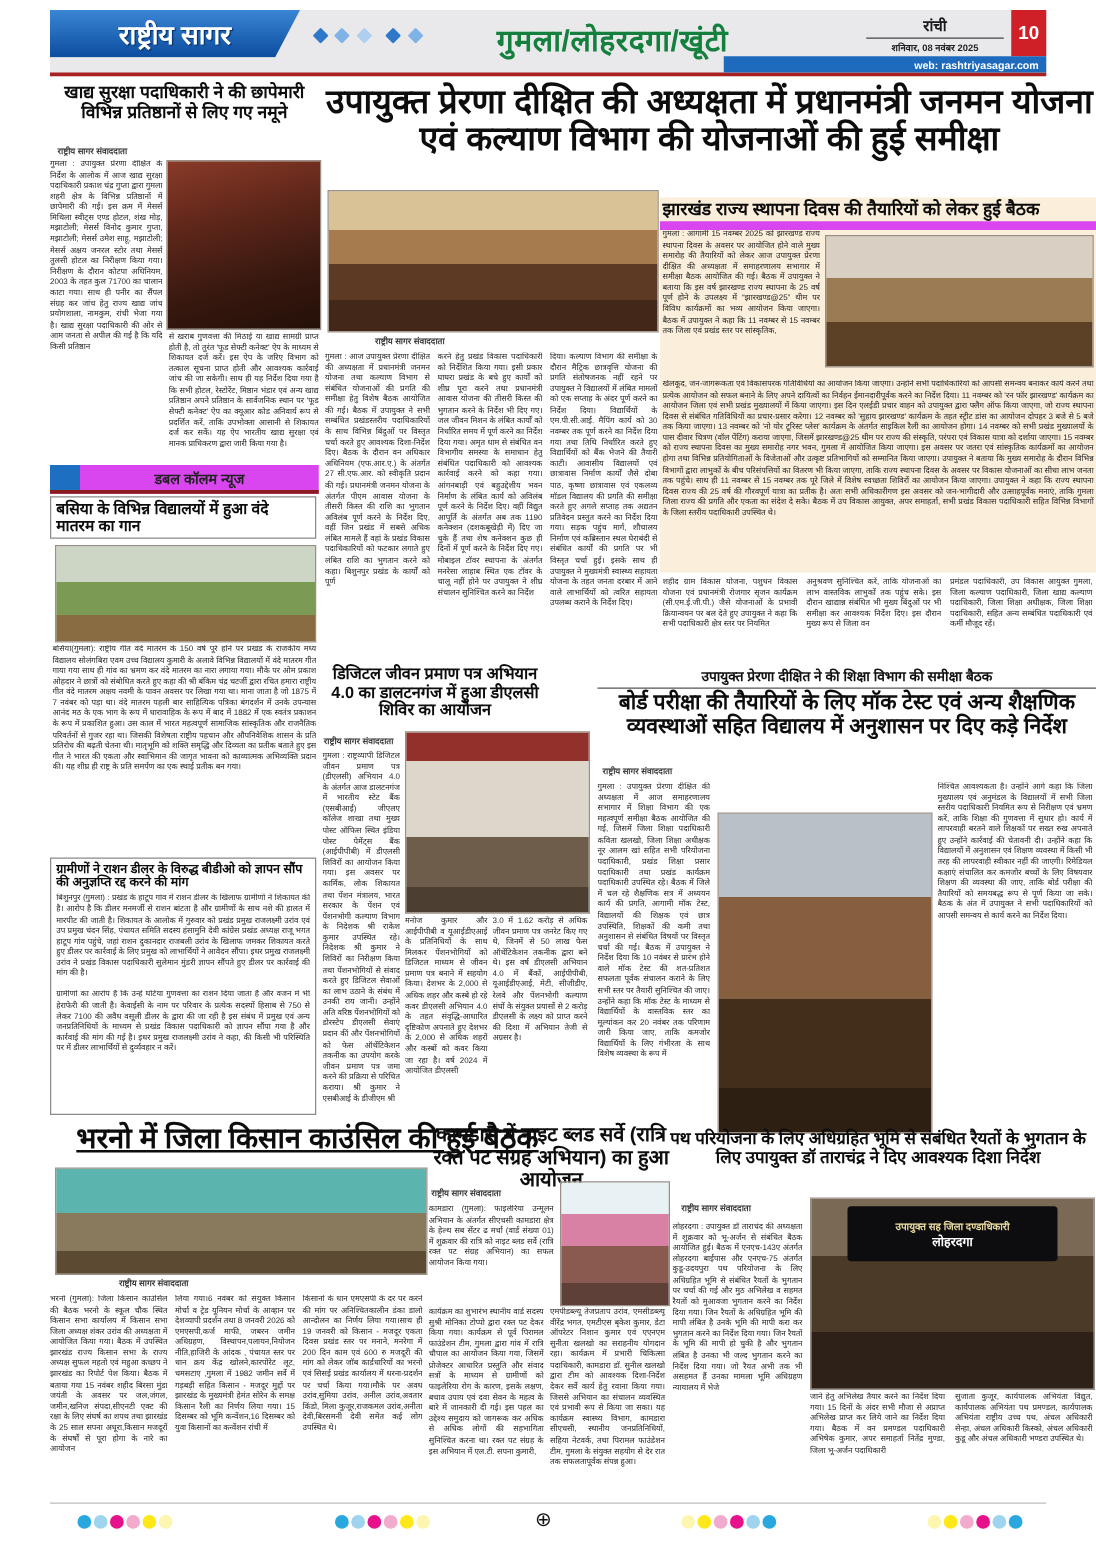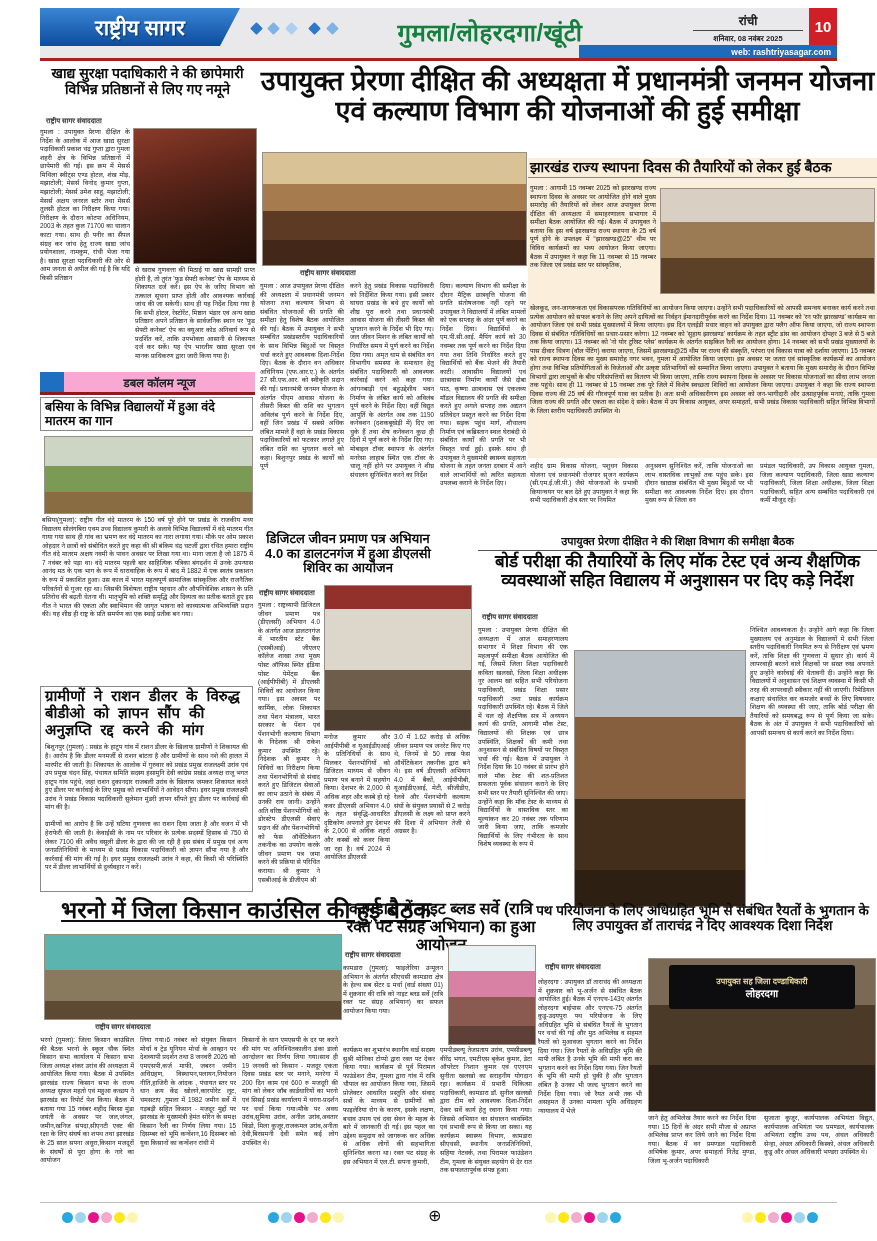--- a/index.html
+++ b/index.html
@@ -16,21 +16,21 @@
   .mast{background:#e9e9ec;border-bottom:3px solid #a8201f;}
   .mast-blue{background:linear-gradient(#3a86d4,#0c4c9e);clip-path:polygon(0 0,100% 0,90% 100%,0 100%);
              display:flex;align-items:center;justify-content:center;color:#fff;font-weight:bold;font-size:21px;
              text-shadow:1px 1px 1px #06306b;}
   .diamond{width:9px;height:9px;transform:rotate(45deg);display:inline-block;border-radius:1px;}
   .mast-title{font-weight:bold;font-size:24px;color:#15803d;letter-spacing:0.5px;}
   .mast-city{font-weight:bold;font-size:12px;border-bottom:1px solid #444;padding-bottom:1px;}
   .mast-date{font-weight:bold;font-size:7.5px;color:#222;margin-top:2px;}
   .pagebox{background:#cf2027;color:#fff;font-weight:bold;font-size:15px;display:flex;align-items:center;justify-content:center;}
   .webstrip{background:#1e6bbd;color:#fff;font-size:8.5px;font-weight:bold;display:flex;align-items:center;justify-content:flex-end;padding-right:6px;}
-  .secbar{background:#f9a8d4;border-bottom:3px solid #8c1b1e;display:flex;align-items:center;}
+  .secbar{background:#d946ef;border-bottom:3px solid #8c1b1e;display:flex;align-items:center;}
   .secbar .sq{width:24px;height:100%;background:#1d6fc2;}
   .secbar .lbl{flex:1;text-align:center;font-weight:bold;font-size:11.5px;color:#222;}
   .peach{background:#fbeeda;}
   .kicker{font-weight:bold;font-size:11px;color:#111;border-bottom:1px solid #555;padding-bottom:2px;}
   .board{background:#0d0c0f;color:#e8d9a0;display:flex;flex-direction:column;align-items:center;justify-content:center;
          font-weight:bold;border-radius:3px;}
   .dotrow{display:flex;gap:2px;}
   .dot{width:11px;height:11px;border-radius:50%;display:inline-block;}
   .crosshair{font-size:16px;color:#111;}
 </style>
@@ -68,37 +68,37 @@
   <div class="abs secbar" style="left:40px;top:372px;width:215px;height:20px;">
     <div class="sq"></div>
     <div class="lbl">डबल कॉलम न्यूज</div>
   </div>
 
   <div class="abs boxed headline" style="left:40px;top:397px;width:213px;height:34px;font-size:12.5px;padding:2px 4px;box-sizing:border-box;">बसिया के विभिन्न विद्यालयों में हुआ वंदे मातरम का गान</div>
   <div class="abs photo" style="left:44px;top:436px;width:207px;height:76px;background:linear-gradient(#cdd6c4 0 38%,#7b9b55 38% 72%,#8a6c42 72% 100%);"></div>
   <div class="abs body-text" style="left:42px;top:516px;width:211px;height:166px;">बसिया(गुमला): राष्ट्रीय गीत वंदे मातरम के 150 वर्ष पूरे होने पर प्रखंड के राजकीय मध्य विद्यालय सोलंगबिरा एवम उच्च विद्यालय कुमारी के अलावे विभिन्न विद्यालयों में वंदे मातरम गीत गाया गया साथ ही गांव का भ्रमण कर वंदे मातरम का नारा लगाया गया। मौके पर ओम प्रकाश ओहदार ने छात्रों को संबोधित करते हुए कहा की श्री बंकिम चंद्र चटर्जी द्वारा रचित हमारा राष्ट्रीय गीत वंदे मातरम अक्षय नवमी के पावन अवसर पर लिखा गया था। माना जाता है जो 1875 में 7 नवंबर को पड़ा था। वंदे मातरम पहली बार साहित्यिक पत्रिका बंगदर्शन में उनके उपन्यास आनंद मठ के एक भाग के रूप में धारावाहिक के रूप में बाद में 1882 में एक स्वतंत्र प्रकाशन के रूप में प्रकाशित हुआ। उस काल में भारत महत्वपूर्ण सामाजिक सांस्कृतिक और राजनैतिक परिवर्तनों से गुजर रहा था। जिसकी विशेषता राष्ट्रीय पहचान और औपनिवेशिक शासन के प्रति प्रतिरोध की बढ़ती चेतना थी। मातृभूमि को शक्ति समृद्धि और दिव्यता का प्रतीक बताते हुए इस गीत ने भारत की एकता और स्वाभिमान की जागृत भावना को काव्यात्मक अभिव्यक्ति प्रदान की। यह शीघ्र ही राष्ट्र के प्रति समर्पण का एक स्थाई प्रतीक बन गया।</div>
 
   <div class="abs boxed" style="left:40px;top:686px;width:213px;height:206px;padding:3px 4px;box-sizing:border-box;">
-    <div class="headline" style="font-size:15px;font-family:Liberation Mono, monospace;">ग्रामीणों ने राशन डीलर के विरुद्ध बीडीओ को ज्ञापन सौंप की अनुज्ञप्ति रद्द करने की मांग</div>
+    <div class="headline" style="font-size:10px;">ग्रामीणों ने राशन डीलर के विरुद्ध बीडीओ को ज्ञापन सौंप की अनुज्ञप्ति रद्द करने की मांग</div>
     <div class="body-text" style="margin-top:3px;height:75px;">बिशुनपुर (गुमला) : प्रखंड के हाटूप गांव में राशन डीलर के खिलाफ ग्रामीणों ने शिकायत की है। आरोप है कि डीलर मनमर्जी से राशन बांटता है और ग्रामीणों के साथ नशे की हालत में मारपीट की जाती है। शिकायत के आलोक में गुरुवार को प्रखंड प्रमुख राजलक्ष्मी उरांव एवं उप प्रमुख चंदन सिंह, पंचायत समिति सदस्य हंसामुनि देवी कांग्रेस प्रखंड अध्यक्ष राजू भगत हाटूप गांव पहुंचे, जहां राशन दुकानदार राजबली उरांव के खिलाफ जमकर शिकायत करते हुए डीलर पर कार्रवाई के लिए प्रमुख को लाभार्थियों ने आवेदन सौंपा। इधर प्रमुख राजलक्ष्मी उरांव ने प्रखंड विकास पदाधिकारी सुलेमान मुंडरी ज्ञापन सौंपते हुए डीलर पर कार्रवाई की मांग की है।</div>
     <div class="body-text" style="margin-top:2px;height:80px;">ग्रामीणों का आरोप है कि उन्हें घटिया गुणवत्ता का राशन दिया जाता है और वजन में भी हेराफेरी की जाती है। केवाईसी के नाम पर परिवार के प्रत्येक सदस्यों हिसाब से 750 से लेकर 7100 की अवैध वसूली डीलर के द्वारा की जा रही है इस संबंध में प्रमुख एवं अन्य जनप्रतिनिधियों के माध्यम से प्रखंड विकास पदाधिकारी को ज्ञापन सौंपा गया है और कार्रवाई की मांग की गई है। इधर प्रमुख राजलक्ष्मी उरांव ने कहा, की किसी भी परिस्थिति पर में डीलर लाभार्थियों से दुर्व्यवहार न करें।</div>
   </div>
 
   <div class="abs headline center" style="left:258px;top:66px;width:619px;height:80px;font-size:27px;">उपायुक्त प्रेरणा दीक्षित की अध्यक्षता में प्रधानमंत्री जनमन योजना एवं कल्याण विभाग की योजनाओं की हुई समीक्षा</div>
   <div class="abs photo" style="left:262px;top:152px;width:263px;height:112px;background:linear-gradient(#d8c296 0 28%,#a67c4e 28% 52%,#5d3a24 52% 78%,#432718 78%);"></div>
   <div class="abs byline" style="left:300px;top:268px;width:130px;">राष्ट्रीय सागर संवाददाता</div>
   <div class="abs body-text" style="left:260px;top:282px;width:84px;height:246px;">गुमला : आज उपायुक्त प्रेरणा दीक्षित की अध्यक्षता में प्रधानमंत्री जनमन योजना तथा कल्याण विभाग से संबंधित योजनाओं की प्रगति की समीक्षा हेतु विशेष बैठक आयोजित की गई। बैठक में उपायुक्त ने सभी सम्बंधित प्रखंडस्तरीय पदाधिकारियों के साथ विभिन्न बिंदुओं पर विस्तृत चर्चा करते हुए आवश्यक दिशा-निर्देश दिए। बैठक के दौरान वन अधिकार अधिनियम (एफ.आर.ए.) के अंतर्गत 27 सी.एफ.आर. को स्वीकृति प्रदान की गई। प्रधानमंत्री जनमन योजना के अंतर्गत पीएम आवास योजना के तीसरी किस्त की राशि का भुगतान अविलंब पूर्ण करने के निर्देश दिए, वहीं जिन प्रखंड में सबसे अधिक लंबित मामले हैं वहां के प्रखंड विकास पदाधिकारियों को फटकार लगाते हुए लंबित राशि का भुगतान करने को कहा। बिशुनपुर प्रखंड के कार्यों को पूर्ण</div>
   <div class="abs body-text" style="left:350px;top:282px;width:84px;height:246px;">करने हेतु प्रखंड विकास पदाधिकारी को निर्देशित किया गया। इसी प्रकार घाघरा प्रखंड के बचे हुए कार्यों को शीघ्र पूरा करने तथा प्रधानमंत्री आवास योजना की तीसरी किस्त की भुगतान करने के निर्देश भी दिए गए। जल जीवन मिशन के लंबित कार्यों को निर्धारित समय में पूर्ण करने का निर्देश दिया गया। अमृत धाम से संबंधित वन विभागीय समस्या के समाधान हेतु संबंधित पदाधिकारी को आवश्यक कार्रवाई करने को कहा गया। आंगनबाड़ी एवं बहुउद्देशीय भवन निर्माण के लंबित कार्य को अविलंब पूर्ण करने के निर्देश दिए। वहीं विद्युत आपूर्ति के अंतर्गत अब तक 1190 कनेक्शन (दशकबूखेड़ी में) दिए जा चुके हैं तथा शेष कनेक्शन कुछ ही दिनों में पूर्ण करने के निर्देश दिए गए। मोबाइल टॉवर स्थापना के अंतर्गत मनरेसा लाहाब स्थित एक टॉवर के चालू नहीं होने पर उपायुक्त ने शीघ्र संचालन सुनिश्चित करने का निर्देश</div>
   <div class="abs body-text" style="left:440px;top:282px;width:86px;height:246px;">दिया। कल्याण विभाग की समीक्षा के दौरान मैट्रिक छात्रवृत्ति योजना की प्रगति संतोषजनक नहीं रहने पर उपायुक्त ने विद्यालयों में लंबित मामलों को एक सप्ताह के अंदर पूर्ण करने का निर्देश दिया। विद्यार्थियों के एम.पी.सी.आई. मैपिंग कार्य को 30 नवम्बर तक पूर्ण करने का निर्देश दिया गया तथा तिथि निर्धारित करते हुए विद्यार्थियों को बैंक भेजने की तैयारी काटी। आवासीय विद्यालयों एवं छात्रावास निर्माण कार्यों जैसे दोबा पाठ, कृष्णा छात्रावास एवं एकलव्य मॉडल विद्यालय की प्रगति की समीक्षा करते हुए अगले सप्ताह तक अद्यतन प्रतिवेदन प्रस्तुत करने का निर्देश दिया गया। सड़क पहुंच मार्ग, शौचालय निर्माण एवं कब्रिस्तान स्थल घेराबंदी से संबंधित कार्यों की प्रगति पर भी विस्तृत चर्चा हुई। इसके साथ ही उपायुक्त ने मुख्यमंत्री स्वास्थ्य सहायता योजना के तहत जनता दरबार में आने वाले लाभार्थियों को त्वरित सहायता उपलब्ध कराने के निर्देश दिए।</div>
   <div class="abs body-text" style="left:530px;top:462px;width:108px;height:66px;">शहीद ग्राम विकास योजना, पशुधन विकास योजना एवं प्रधानमंत्री रोजगार सृजन कार्यक्रम (सी.एम.ई.जी.पी.) जैसे योजनाओं के प्रभावी क्रियान्वयन पर बल देते हुए उपायुक्त ने कहा कि सभी पदाधिकारी क्षेत्र स्तर पर नियमित</div>
   <div class="abs body-text" style="left:645px;top:462px;width:108px;height:66px;">अनुश्रवण सुनिश्चित करें, ताकि योजनाओं का लाभ वास्तविक लाभुकों तक पहुंच सके। इस दौरान खाद्यान्न संबंधित भी मुख्य बिंदुओं पर भी समीक्षा कर आवश्यक निर्देश दिए। इस दौरान मुख्य रूप से जिला वन</div>
   <div class="abs body-text" style="left:760px;top:462px;width:114px;height:66px;">प्रमंडल पदाधिकारी, उप विकास आयुक्त गुमला, जिला कल्याण पदाधिकारी, जिला खाद्य कल्याण पदाधिकारी, जिला शिक्षा अधीक्षक, जिला शिक्षा पदाधिकारी, सहित अन्य सम्बंधित पदाधिकारी एवं कर्मी मौजूद रहें।</div>
 
   <div class="abs peach" style="left:528px;top:158px;width:349px;height:300px;">
-    <div class="headline" style="font-size:14px;padding:2px 2px 1px 2px;border-bottom:1px solid #d946ef;">झारखंड राज्य स्थापना दिवस की तैयारियों को लेकर हुई बैठक</div>
+    <div class="headline" style="font-size:14px;padding:2px 2px 1px 2px;border-bottom:7px solid #d946ef;">झारखंड राज्य स्थापना दिवस की तैयारियों को लेकर हुई बैठक</div>
     <div class="abs body-text" style="left:2px;top:26px;width:126px;height:116px;">गुमला : आगामी 15 नवम्बर 2025 को झारखण्ड राज्य स्थापना दिवस के अवसर पर आयोजित होने वाले मुख्य समारोह की तैयारियों को लेकर आज उपायुक्त प्रेरणा दीक्षित की अध्यक्षता में समाहरणालय सभागार में समीक्षा बैठक आयोजित की गई। बैठक में उपायुक्त ने बताया कि इस वर्ष झारखण्ड राज्य स्थापना के 25 वर्ष पूर्ण होने के उपलक्ष्य में “झारखण्ड@25” थीम पर विविध कार्यक्रमों का भव्य आयोजन किया जाएगा। बैठक में उपायुक्त ने कहा कि 11 नवम्बर से 15 नवम्बर तक जिला एवं प्रखंड स्तर पर सांस्कृतिक,</div>
     <div class="abs photo" style="left:132px;top:30px;width:213px;height:104px;background:linear-gradient(#d9cfc2 0 32%,#9b7b54 32% 66%,#5d4126 66%);"></div>
     <div class="abs body-text" style="left:2px;top:146px;width:345px;height:150px;">खेलकूद, जन-जागरूकता एवं विकासपरक गतिविधियों का आयोजन किया जाएगा। उन्होंने सभी पदाधिकारियों को आपसी समन्वय बनाकर कार्य करने तथा प्रत्येक आयोजन को सफल बनाने के लिए अपने दायित्वों का निर्वहन ईमानदारीपूर्वक करने का निर्देश दिया। 11 नवम्बर को 'रन फॉर झारखण्ड' कार्यक्रम का आयोजन जिला एवं सभी प्रखंड मुख्यालयों में किया जाएगा। इस दिन एलईडी प्रचार वाहन को उपायुक्त द्वारा फ्लैग ऑफ किया जाएगा, जो राज्य स्थापना दिवस से संबंधित गतिविधियों का प्रचार-प्रसार करेगा। 12 नवम्बर को 'सुहाय झारखण्ड' कार्यक्रम के तहत स्ट्रीट डांस का आयोजन दोपहर 3 बजे से 5 बजे तक किया जाएगा। 13 नवम्बर को 'नो योर टूरिस्ट प्लेस' कार्यक्रम के अंतर्गत साइकिल रैली का आयोजन होगा। 14 नवम्बर को सभी प्रखंड मुख्यालयों के पास दीवार चित्रण (वॉल पेंटिंग) कराया जाएगा, जिसमें झारखण्ड@25 थीम पर राज्य की संस्कृति, परंपरा एवं विकास यात्रा को दर्शाया जाएगा। 15 नवम्बर को राज्य स्थापना दिवस का मुख्य समारोह नगर भवन, गुमला में आयोजित किया जाएगा। इस अवसर पर जतरा एवं सांस्कृतिक कार्यक्रमों का आयोजन होगा तथा विभिन्न प्रतियोगिताओं के विजेताओं और उत्कृष्ट प्रतिभागियों को सम्मानित किया जाएगा। उपायुक्त ने बताया कि मुख्य समारोह के दौरान विभिन्न विभागों द्वारा लाभुकों के बीच परिसंपत्तियों का वितरण भी किया जाएगा, ताकि राज्य स्थापना दिवस के अवसर पर विकास योजनाओं का सीधा लाभ जनता तक पहुंचे। साथ ही 11 नवम्बर से 15 नवम्बर तक पूरे जिले में विशेष स्वच्छता शिविरों का आयोजन किया जाएगा। उपायुक्त ने कहा कि राज्य स्थापना दिवस राज्य की 25 वर्ष की गौरवपूर्ण यात्रा का प्रतीक है। अतः सभी अधिकारीगण इस अवसर को जन-भागीदारी और उत्साहपूर्वक मनाएं, ताकि गुमला जिला राज्य की प्रगति और एकता का संदेश दे सके। बैठक में उप विकास आयुक्त, अपर समाहर्ता, सभी प्रखंड विकास पदाधिकारी सहित विभिन्न विभागों के जिला स्तरीय पदाधिकारी उपस्थित थे।</div>
   </div>
 
   <div class="abs headline center" style="left:258px;top:532px;width:180px;height:50px;font-size:13px;">डिजिटल जीवन प्रमाण पत्र अभियान 4.0 का डालटनगंज में हुआ डीएलसी शिविर का आयोजन</div>
   <div class="abs byline" style="left:259px;top:588px;width:90px;">राष्ट्रीय सागर संवाददाता</div>
   <div class="abs photo" style="left:324px;top:585px;width:146px;height:144px;background:linear-gradient(#92302c 0 16%,#ddd6ca 16% 58%,#6e5d4a 58% 86%,#4c3e30 86%);"></div>
   <div class="abs body-text" style="left:258px;top:601px;width:62px;height:322px;">गुमला : राष्ट्रव्यापी डिजिटल जीवन प्रमाण पत्र (डीएलसी) अभियान 4.0 के अंतर्गत आज डालटनगंज में भारतीय स्टेट बैंक (एसबीआई) जीएलए कॉलेज शाखा तथा मुख्य पोस्ट ऑफिस स्थित इंडिया पोस्ट पेमेंट्स बैंक (आईपीपीबी) में डीएलसी शिविरों का आयोजन किया गया। इस अवसर पर कार्मिक, लोक शिकायत तथा पेंशन मंत्रालय, भारत सरकार के पेंशन एवं पेंशनभोगी कल्याण विभाग के निदेशक श्री राकेश कुमार उपस्थित रहे। निदेशक श्री कुमार ने शिविरों का निरीक्षण किया तथा पेंशनभोगियों से संवाद करते हुए डिजिटल सेवाओं का लाभ उठाने के संबंध में उनकी राय जानी। उन्होंने अति वरिष्ठ पेंशनभोगियों को डोरस्टेप डीएलसी सेवाएं प्रदान कीं और पेंशनभोगियों को फेस ऑथेंटिकेशन तकनीक का उपयोग करके जीवन प्रमाण पत्र जमा करने की प्रक्रिया से परिचित कराया। श्री कुमार ने एसबीआई के डीजीएम श्री</div>
   <div class="abs body-text" style="left:324px;top:733px;width:66px;height:190px;">मनोज कुमार और आईपीपीबी व यूआईडीएआई के प्रतिनिधियों के साथ मिलकर पेंशनभोगियों को डिजिटल माध्यम से जीवन प्रमाण पत्र बनाने में सहयोग किया। देशभर के 2,000 से अधिक शहर और कस्बे हो रहे कवर डीएलसी अभियान 4.0 के तहत संवृद्धि-आधारित दृष्टिकोण अपनाते हुए देशभर के 2,000 से अधिक शहरों और कस्बों को कवर किया जा रहा है। वर्ष 2024 में आयोजित डीएलसी</div>
@@ -121,21 +121,21 @@
   <div class="abs headline center" style="left:343px;top:900px;width:196px;height:44px;font-size:16px;">कामडारा में नाइट ब्लड सर्वे (रात्रि रक्त पट संग्रह अभियान) का हुआ आयोजन</div>
   <div class="abs byline" style="left:345px;top:950px;width:98px;">राष्ट्रीय सागर संवाददाता</div>
   <div class="abs photo" style="left:448px;top:945px;width:86px;height:98px;background:linear-gradient(#e8f2f5 0 26%,#d980a5 26% 52%,#8a5a50 52% 82%,#5e4038 82%);"></div>
   <div class="abs body-text" style="left:343px;top:964px;width:100px;height:78px;">कामडारा (गुमला): फाइलेरिया उन्मूलन अभियान के अंतर्गत सीएचसी कामडारा क्षेत्र के हेल्थ सब सेंटर ढ मर्चा (वार्ड संख्या 01) में शुक्रवार की रात्रि को नाइट ब्लड सर्वे (रात्रि रक्त पट संग्रह अभियान) का सफल आयोजन किया गया।</div>
   <div class="abs body-text" style="left:343px;top:1046px;width:92px;height:150px;">कार्यक्रम का शुभारंभ स्थानीय वार्ड सदस्य सुश्री मोनिका टोप्पो द्वारा रक्त पट देकर किया गया। कार्यक्रम से पूर्व पिरामल फाउंडेशन टीम, गुमला द्वारा गांव में रात्रि चौपाल का आयोजन किया गया, जिसमें प्रोजेक्टर आधारित प्रस्तुति और संवाद सत्रों के माध्यम से ग्रामीणों को फाइलेरिया रोग के कारण, इसके लक्षण, बचाव उपाय एवं दवा सेवन के महत्व के बारे में जानकारी दी गई। इस पहल का उद्देश्य समुदाय को जागरूक कर अधिक से अधिक लोगों की सहभागिता सुनिश्चित करना था। रक्त पट संग्रह के इस अभियान में एल.टी. सपना कुमारी,</div>
   <div class="abs body-text" style="left:440px;top:1046px;width:92px;height:150px;">एमपीडब्ल्यू तेजप्रताप उरांव, एमसीडब्ल्यू वीरेंद्र भगत, एमटीएस बृकेश कुमार, डेटा ऑपरेटर निशान कुमार एवं एएनएम सुनीता खलखो का सराहनीय योगदान रहा। कार्यक्रम में प्रभारी चिकित्सा पदाधिकारी, कामडारा डॉ. सुनील खलखो द्वारा टीम को आवश्यक दिशा-निर्देश देकर सर्वे कार्य हेतु रवाना किया गया। जिससे अभियान का संचालन व्यवस्थित एवं प्रभावी रूप से किया जा सका। यह कार्यक्रम स्वास्थ्य विभाग, कामडारा सीएचसी, स्थानीय जनप्रतिनिधियों, सहिया नेटवर्क, तथा पिरामल फाउंडेशन टीम, गुमला के संयुक्त सहयोग से देर रात तक सफलतापूर्वक संपन्न हुआ।</div>
 
   <div class="abs headline center" style="left:528px;top:903px;width:349px;height:42px;font-size:13.5px;">पथ परियोजना के लिए अधिग्रहित भूमि से संबंधित रैयतों के भुगतान के लिए उपायुक्त डॉ ताराचंद्र ने दिए आवश्यक दिशा निर्देश</div>
   <div class="abs byline" style="left:545px;top:962px;width:100px;">राष्ट्रीय सागर संवाददाता</div>
   <div class="abs photo" style="left:648px;top:958px;width:226px;height:152px;background:linear-gradient(#7a6a55 0 30%,#4c3a28 30% 70%,#2d2118 70%);">
-    <div class="board" style="margin:6px auto 0 auto;width:186px;height:44px;">
+    <div class="board" style="margin:6px auto 0 auto;width:168px;height:44px;">
       <div style="font-size:8px;">उपायुक्त सह जिला दण्डाधिकारी</div>
       <div style="font-size:10px;color:#fff;">लोहरदगा</div>
     </div>
   </div>
   <div class="abs body-text" style="left:538px;top:978px;width:104px;height:258px;">लोहरदगा : उपायुक्त डॉ ताराचंद की अध्यक्षता में शुक्रवार को भू-अर्जन से संबंधित बैठक आयोजित हुई। बैठक में एनएच-143ए अंतर्गत लोहरदगा बाईपास और एनएच-75 अंतर्गत कुडू-उदयपुरा पथ परियोजना के लिए अधिग्रहित भूमि से संबंधित रैयतों के भुगतान पर चर्चा की गई और मुठ अभिलेख व सहमत रैयतों को मुआवजा भुगतान करने का निर्देश दिया गया। जिन रैयतों के अधिग्रहित भूमि की मापी लंबित है उनके भूमि की मापी करा कर भुगतान करने का निर्देश दिया गया। जिन रैयतों के भूमि की मापी हो चुकी है और भुगतान लंबित है उनका भी जल्द भुगतान करने का निर्देश दिया गया। जो रैयत अभी तक भी असहमत हैं उनका मामला भूमि अधिग्रहण न्यायालय में भेजे</div>
   <div class="abs body-text" style="left:648px;top:1114px;width:108px;height:122px;">जाने हेतु अभिलेख तैयार करने का निर्देश दिया गया। 15 दिनों के अंदर सभी मौजा से अप्राप्त अभिलेख प्राप्त कर लिये जाने का निर्देश दिया गया। बैठक में वन प्रमण्डल पदाधिकारी अभिषेक कुमार, अपर समाहर्ता नितेंद्र मुण्डा, जिला भू-अर्जन पदाधिकारी</div>
   <div class="abs body-text" style="left:764px;top:1114px;width:110px;height:122px;">सुजाता कुजूर, कार्यपालक अभियंता विद्युत, कार्यपालक अभियंता पथ प्रमण्डल, कार्यपालक अभियंता राष्ट्रीय उच्च पथ, अंचल अधिकारी सेन्हा, अंचल अधिकारी किस्को, अंचल अधिकारी कुडू और अंचल अधिकारी भण्डरा उपस्थित थे।</div>
 
   <div class="abs" style="left:40px;top:1202px;width:797px;height:1px;background:#bdbdbd;"></div>
   <div class="abs dotrow" style="left:62px;top:1212px;">

